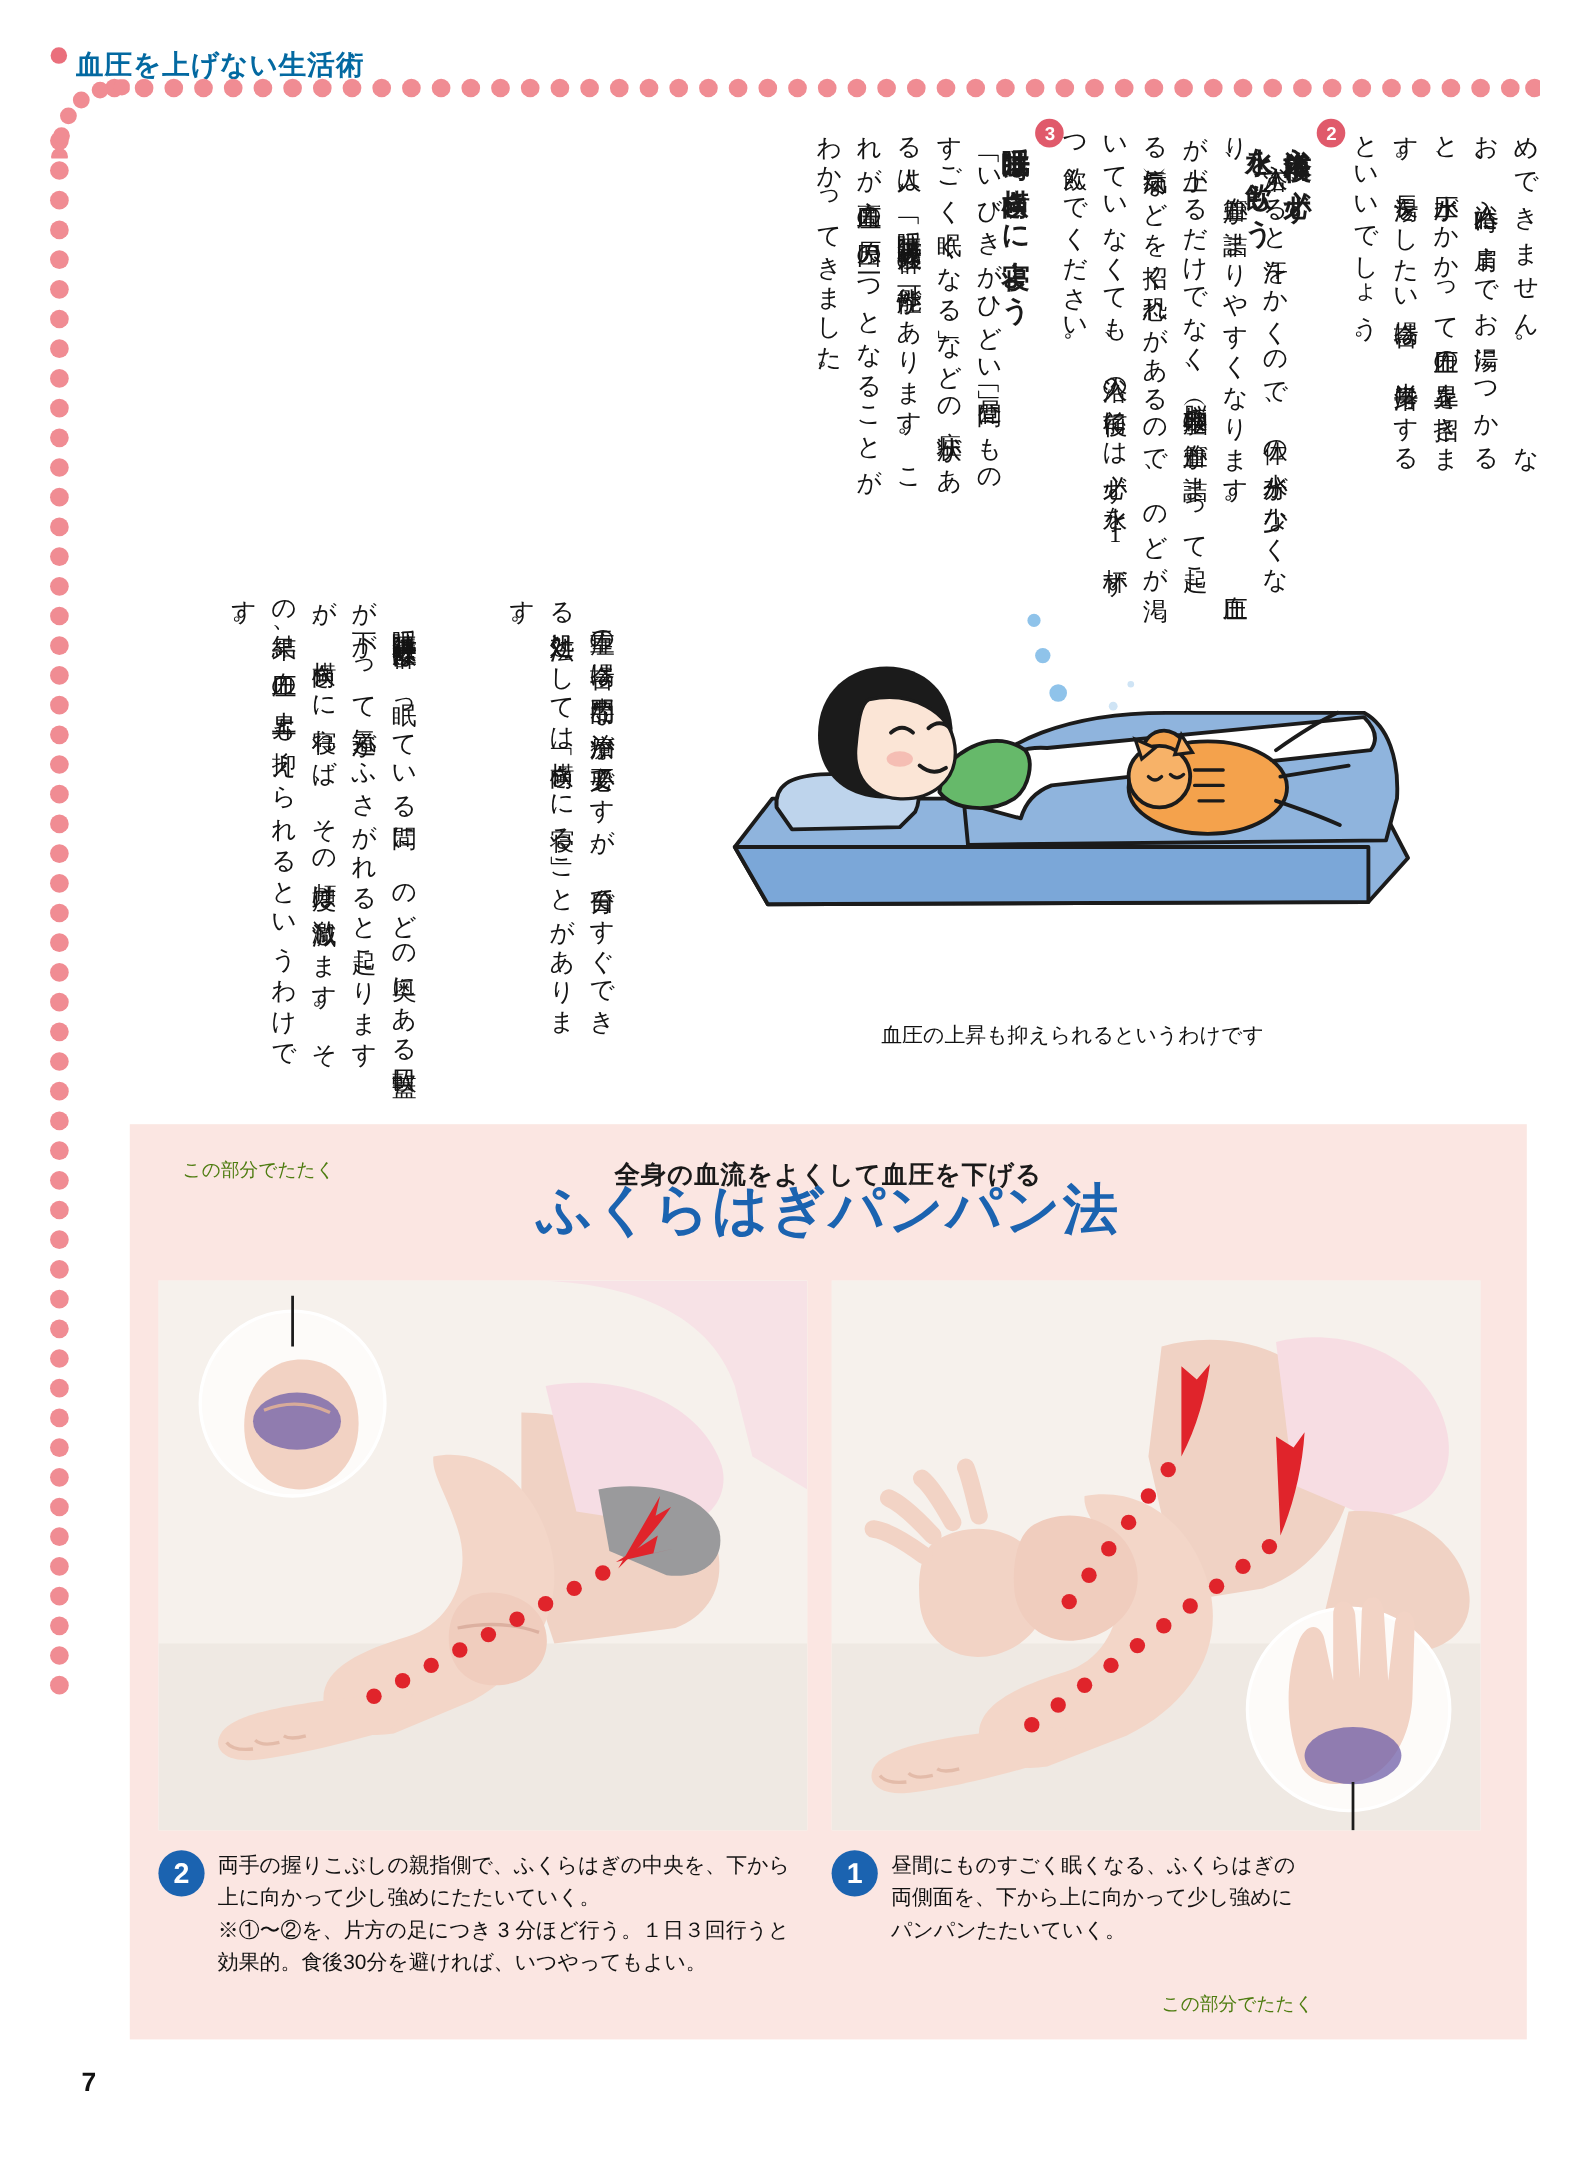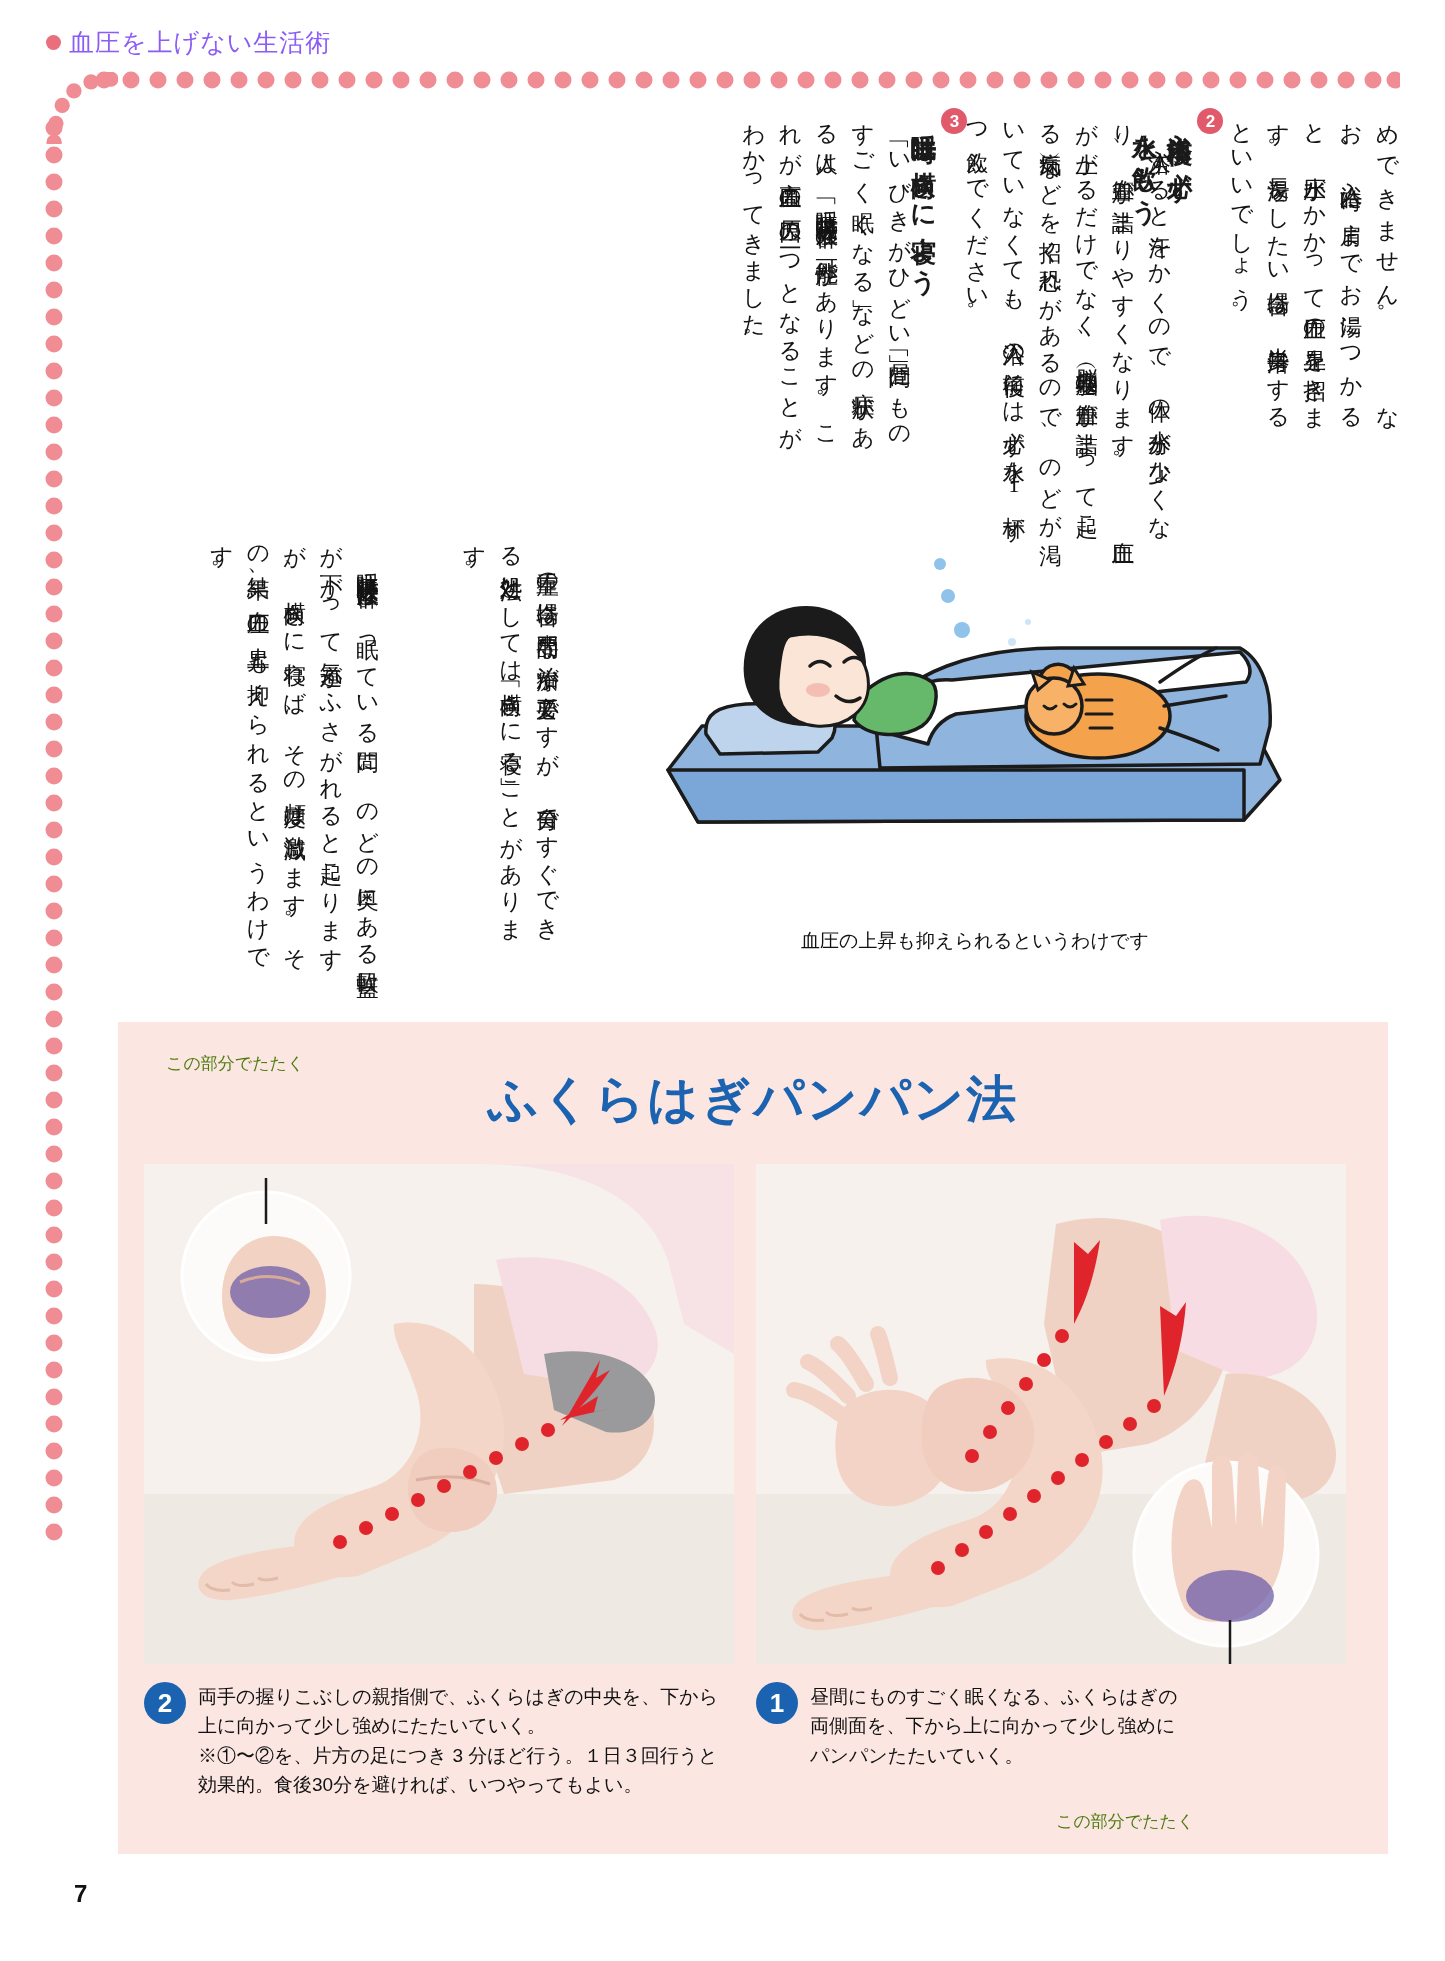--- a/index.html
+++ b/index.html
@@ -27,24 +27,25 @@
   }
   .header-dot {
     width: 15px;
     height: 15px;
     border-radius: 50%;
     background: #ea6f7c;
     display: inline-block;
   }
   .header-title {
     font-size: 25px;
-    font-weight: normal;
-    color: #8b5cf6;
+    font-weight: bold;
+    color: #0369a1;
     letter-spacing: 1px;
     font-family: "Liberation Sans", sans-serif;
+    margin-top: 16px;
   }
   .band-top {
     position: absolute;
     top: 70px;
     left: 95px;
     width: 1305px;
     height: 20px;
   }
   .band-left {
     position: absolute;
@@ -413,20 +414,21 @@
       <path d="M446 170 h26 M446 184 h26 M450 198 h22" stroke="#1b1b1b" stroke-width="3" stroke-linecap="round"></path>
       <path d="M520 152 q34 -24 56 -34 M524 176 q38 -6 62 -10 M520 198 q36 12 58 22" stroke="#1b1b1b" stroke-width="3.5" fill="none" stroke-linecap="round"></path>
     </g>
   </svg>
 </div>
 
 <div class="illo-caption">血圧の上昇も抑えられるというわけです</div>
 
 <div class="panel">
 
+  <div class="panel-sub">全身の血流をよくして血圧を下げる</div>
   <div class="panel-title">ふくらはぎパンパン法</div>
 
   <div class="photo photo-left">
     <svg width="590" height="500" viewBox="0 0 590 500">
       <rect x="0" y="0" width="590" height="500" fill="#f6f1ec"></rect>
 
       <rect x="0" y="330" width="590" height="170" fill="#efe9e3"></rect>
 
       <path d="M330 120 C400 120 470 160 500 220 C520 262 510 300 470 316 L360 330 L330 240 Z" fill="#f0d2c4"></path>
 

